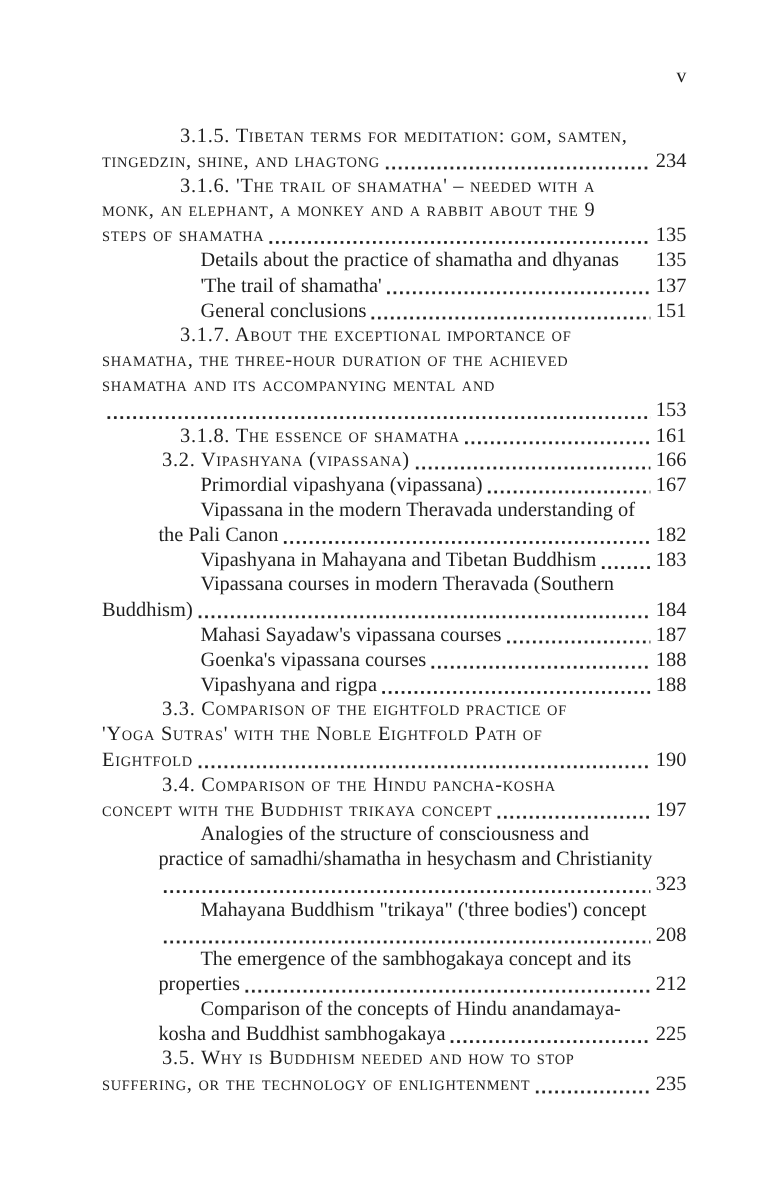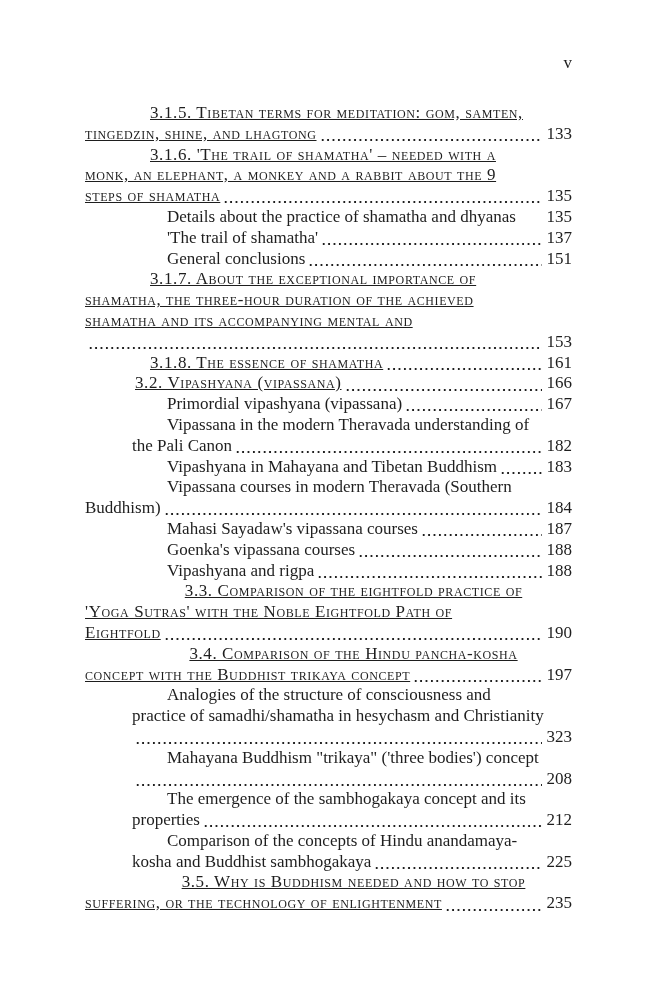--- a/index.html
+++ b/index.html
@@ -35,52 +35,51 @@
     height: 20.8px;
     align-items: stretch;
     white-space: pre;
   }
   .txt {
     flex: 0 0 auto;
   }
   .txt.sc {
     font-variant: small-caps;
     letter-spacing: 0.035em;
-    text-decoration: underline;
   }
   .leader {
     flex: 1 1 auto;
     min-width: 6px;
     margin: 0 5px 0 3px;
     background-image: radial-gradient(circle, #1f1f1f 1.05px, rgba(0,0,0,0) 1.45px);
     background-size: 5.4px 4px;
     background-repeat: repeat-x;
     background-position: left bottom 2.5px;
   }
   .leader.nodots {
     background-image: none;
   }
   .pg {
     flex: 0 0 auto;
   }
   
   .ind-flush      { padding-left: 0; }
-  .ind-sec2-first { padding-left: 50px; justify-content: center; }  
+  .ind-sec2-first { padding-left: 50px; }  
   .ind-sec3-first { padding-left: 65px; }  
   .ind-sub-first  { padding-left: 82px; text-align: center; }  
   .ind-sub-cont   { padding-left: 47px; }  
 </style>
 </head>
 <body>
 
 <div class="page">
   <div class="folio">v</div>
   <div class="toc">
       <div class="line ind-sec3-first"><span class="txt sc">3.1.5. Tibetan terms for meditation: gom, samten,</span></div>
-      <div class="line ind-flush"><span class="txt sc">tingedzin, shine, and lhagtong</span><span class="leader"></span><span class="pg">133</span></div>
+      <div class="line ind-flush"><span class="txt sc">tingedzin, shine, and lhagtong</span><span class="leader"></span><span class="pg">234</span></div>
       <div class="line ind-sec3-first"><span class="txt sc">3.1.6. 'The trail of shamatha' – needed with a</span></div>
       <div class="line ind-flush"><span class="txt sc">monk, an elephant, a monkey and a rabbit about the 9</span></div>
       <div class="line ind-flush"><span class="txt sc">steps of shamatha</span><span class="leader"></span><span class="pg">135</span></div>
       <div class="line ind-sub-first"><span class="txt">Details about the practice of shamatha and dhyanas</span><span class="leader nodots"></span><span class="pg">135</span></div>
       <div class="line ind-sub-first"><span class="txt">'The trail of shamatha'</span><span class="leader"></span><span class="pg">137</span></div>
       <div class="line ind-sub-first"><span class="txt">General conclusions</span><span class="leader"></span><span class="pg">151</span></div>
       <div class="line ind-sec3-first"><span class="txt sc">3.1.7. About the exceptional importance of</span></div>
       <div class="line ind-flush"><span class="txt sc">shamatha, the three-hour duration of the achieved</span></div>
       <div class="line ind-flush"><span class="txt sc">shamatha and its accompanying mental and</span></div>
       <div class="line ind-flush"><span class="leader"></span><span class="pg">153</span></div>

